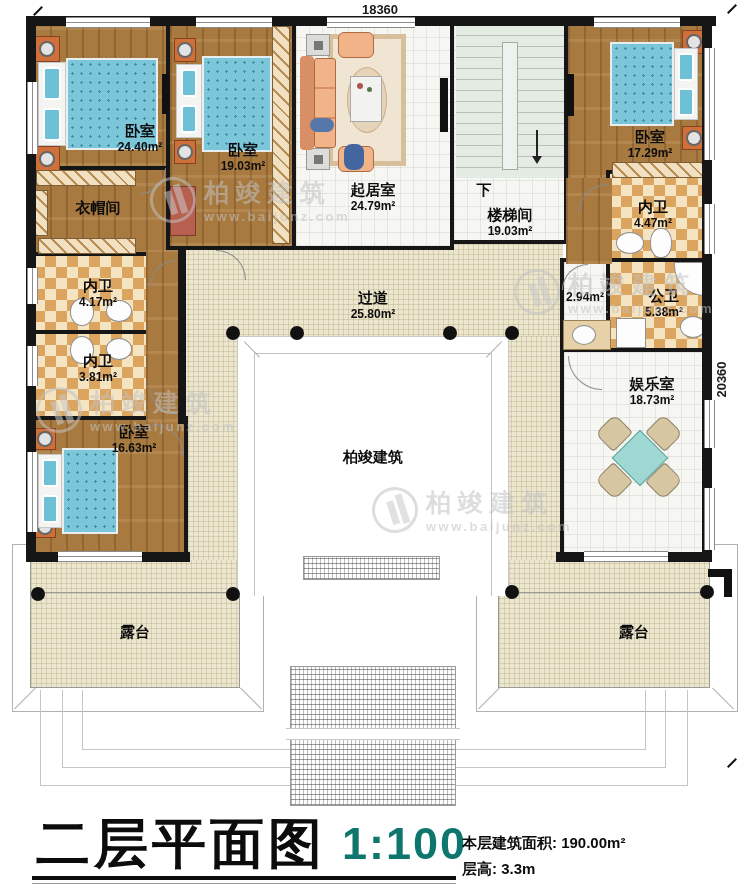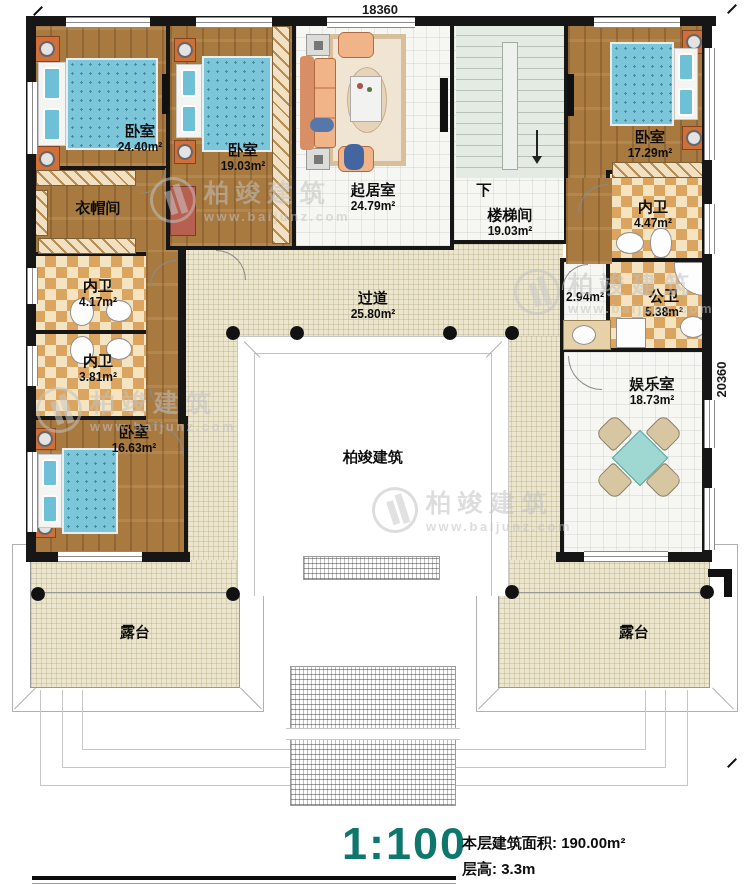--- a/index.html
+++ b/index.html
@@ -366,19 +366,20 @@
          <div class="wmurl">www.baijunz.com</div>
       </div>
   </div>
 
   <div class="dim" style="left:339px;top:2px;width:82px;">18360</div>
   <div class="dim" style="left:690px;top:372px;width:62px;transform:rotate(-90deg);">20360</div>
   <div class="abs" style="left:32px;top:10px;width:12px;height:2px;background:#111;transform:rotate(-45deg);z-index:50;"></div>
   <div class="abs" style="left:726px;top:8px;width:12px;height:2px;background:#111;transform:rotate(-45deg);z-index:50;"></div>
   <div class="abs" style="left:726px;top:762px;width:12px;height:2px;background:#111;transform:rotate(-45deg);z-index:50;"></div>
 
+  <div class="title-main" style="left:36px;top:808px;">二层平面图</div>
   <div class="abs" style="left:32px;top:876px;width:424px;height:4px;background:#0c0c0c;z-index:50;"></div>
   <div class="abs" style="left:32px;top:883px;width:424px;height:1px;background:#999;z-index:50;"></div>
   <div class="title-scale" style="left:342px;top:818px;">1:100</div>
   <div class="title-info" style="left:462px;top:834px;">本层建筑面积: 190.00m²</div>
   <div class="title-info" style="left:462px;top:860px;text-align:center;">层高: 3.3m</div>
 
 </div>
 
 </body></html>

